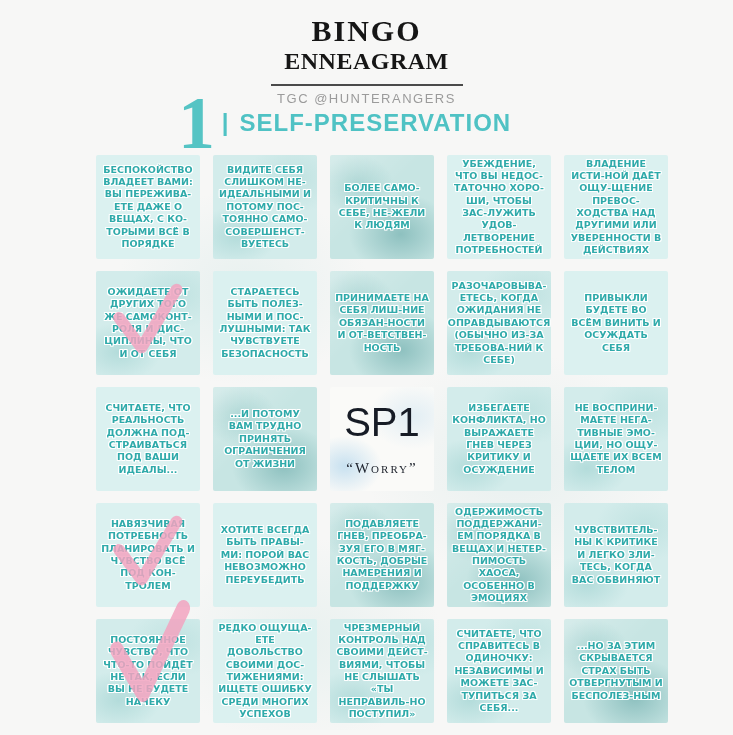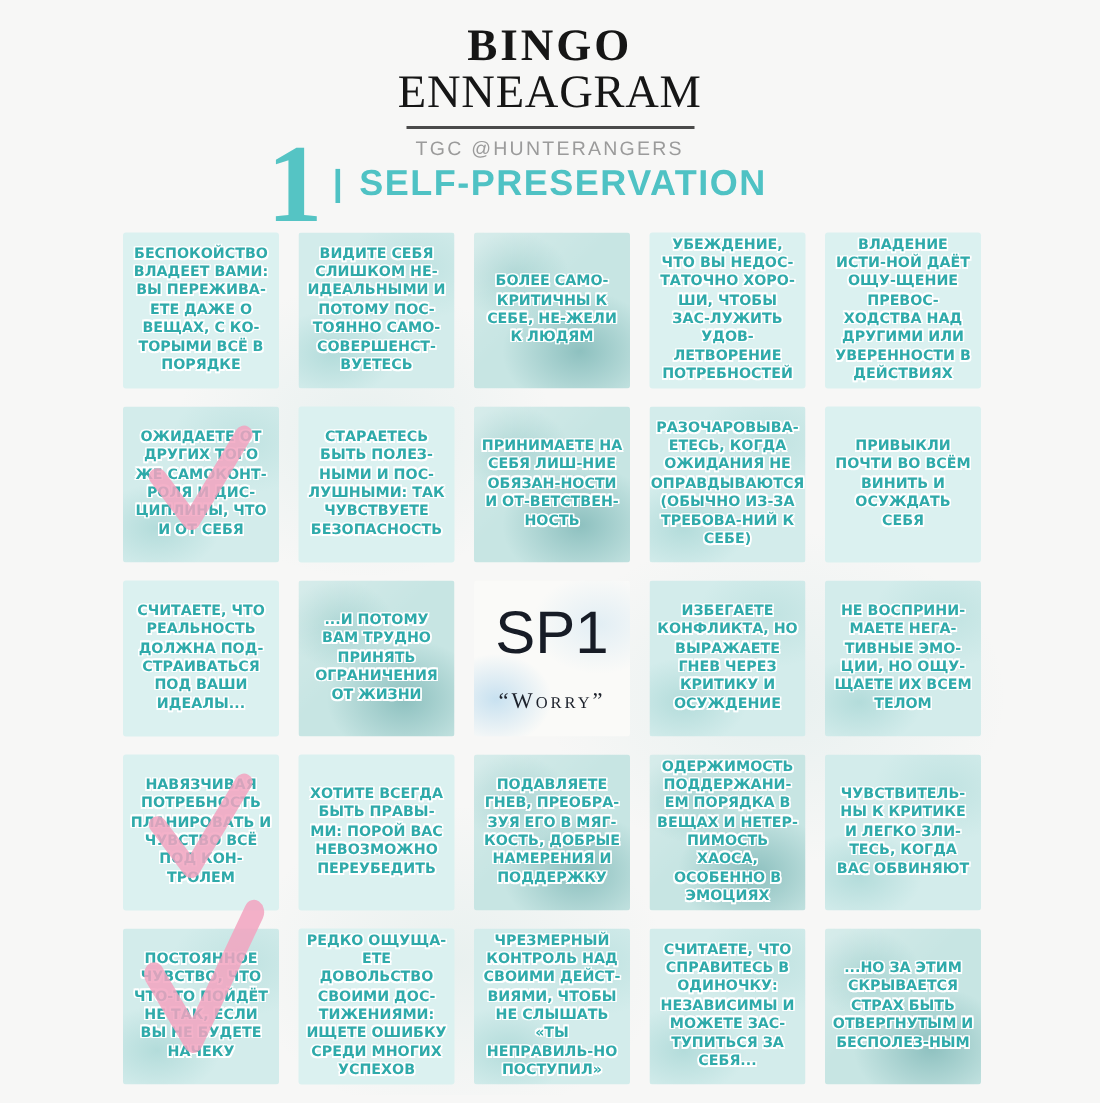--- a/index.html
+++ b/index.html
@@ -36,22 +36,22 @@
   .title-1 {
     font-family: "Liberation Serif", serif;
     font-weight: bold;
     font-size: 30px;
     line-height: 30px;
     letter-spacing: 2px;
     color: #161616;
   }
   .title-2 {
     font-family: "Liberation Serif", serif;
-    font-weight: normal;
-    font-size: 31px;
+    font-weight: bold;
+    font-size: 24px;
     line-height: 30px;
     letter-spacing: 0.5px;
     color: #161616;
   }
   .rule {
     width: 192px;
     height: 2px;
     background: #4a4a4a;
     margin: 8px auto 5px auto;
   }
@@ -77,21 +77,21 @@
     font-family: "Liberation Serif", serif;
     font-weight: bold;
     font-size: 74px;
     line-height: 74px;
     color: #55c4c4;
   }
 
   
   .grid {
     position: absolute;
-    left: 82px; top: 155px;
+    left: 96px; top: 155px;
     display: grid;
     grid-template-columns: repeat(5, 104px);
     grid-template-rows: repeat(5, 104px);
     column-gap: 13px;
     row-gap: 12px;
   }
   .cell {
     position: relative;
     border-radius: 2px;
     display: flex;
@@ -201,21 +201,21 @@
       <div class="cell shade0">
         <span class="cell-text">СТАРАЕТЕСЬ БЫТЬ ПОЛЕЗ-НЫМИ И ПОС-ЛУШНЫМИ: ТАК ЧУВСТВУЕТЕ БЕЗОПАСНОСТЬ</span>
       </div>
       <div class="cell shade2">
         <span class="cell-text">ПРИНИМАЕТЕ НА СЕБЯ ЛИШ-НИЕ ОБЯЗАН-НОСТИ И ОТ-ВЕТСТВЕН-НОСТЬ</span>
       </div>
       <div class="cell shade1">
         <span class="cell-text">РАЗОЧАРОВЫВА-ЕТЕСЬ, КОГДА ОЖИДАНИЯ НЕ ОПРАВДЫВАЮТСЯ (ОБЫЧНО ИЗ-ЗА ТРЕБОВА-НИЙ К СЕБЕ)</span>
       </div>
       <div class="cell shade0">
-        <span class="cell-text">ПРИВЫКЛИ ПОЧТИ ВО ВСЁМ ВИНИТЬ И ОСУЖДАТЬ СЕБЯ</span>
+        <span class="cell-text">ПРИВЫКЛИ БУДЕТЕ ВО ВСЁМ ВИНИТЬ И ОСУЖДАТЬ СЕБЯ</span>
       </div>
       <div class="cell shade0">
         <span class="cell-text">СЧИТАЕТЕ, ЧТО РЕАЛЬНОСТЬ ДОЛЖНА ПОД-СТРАИВАТЬСЯ ПОД ВАШИ ИДЕАЛЫ...</span>
       </div>
       <div class="cell shade2">
         <span class="cell-text">...И ПОТОМУ ВАМ ТРУДНО ПРИНЯТЬ ОГРАНИЧЕНИЯ ОТ ЖИЗНИ</span>
       </div>
       <div class="cell center-cell">
         <div class="sp-code">SP1</div>
         <div class="sp-word">“Worry”</div>

